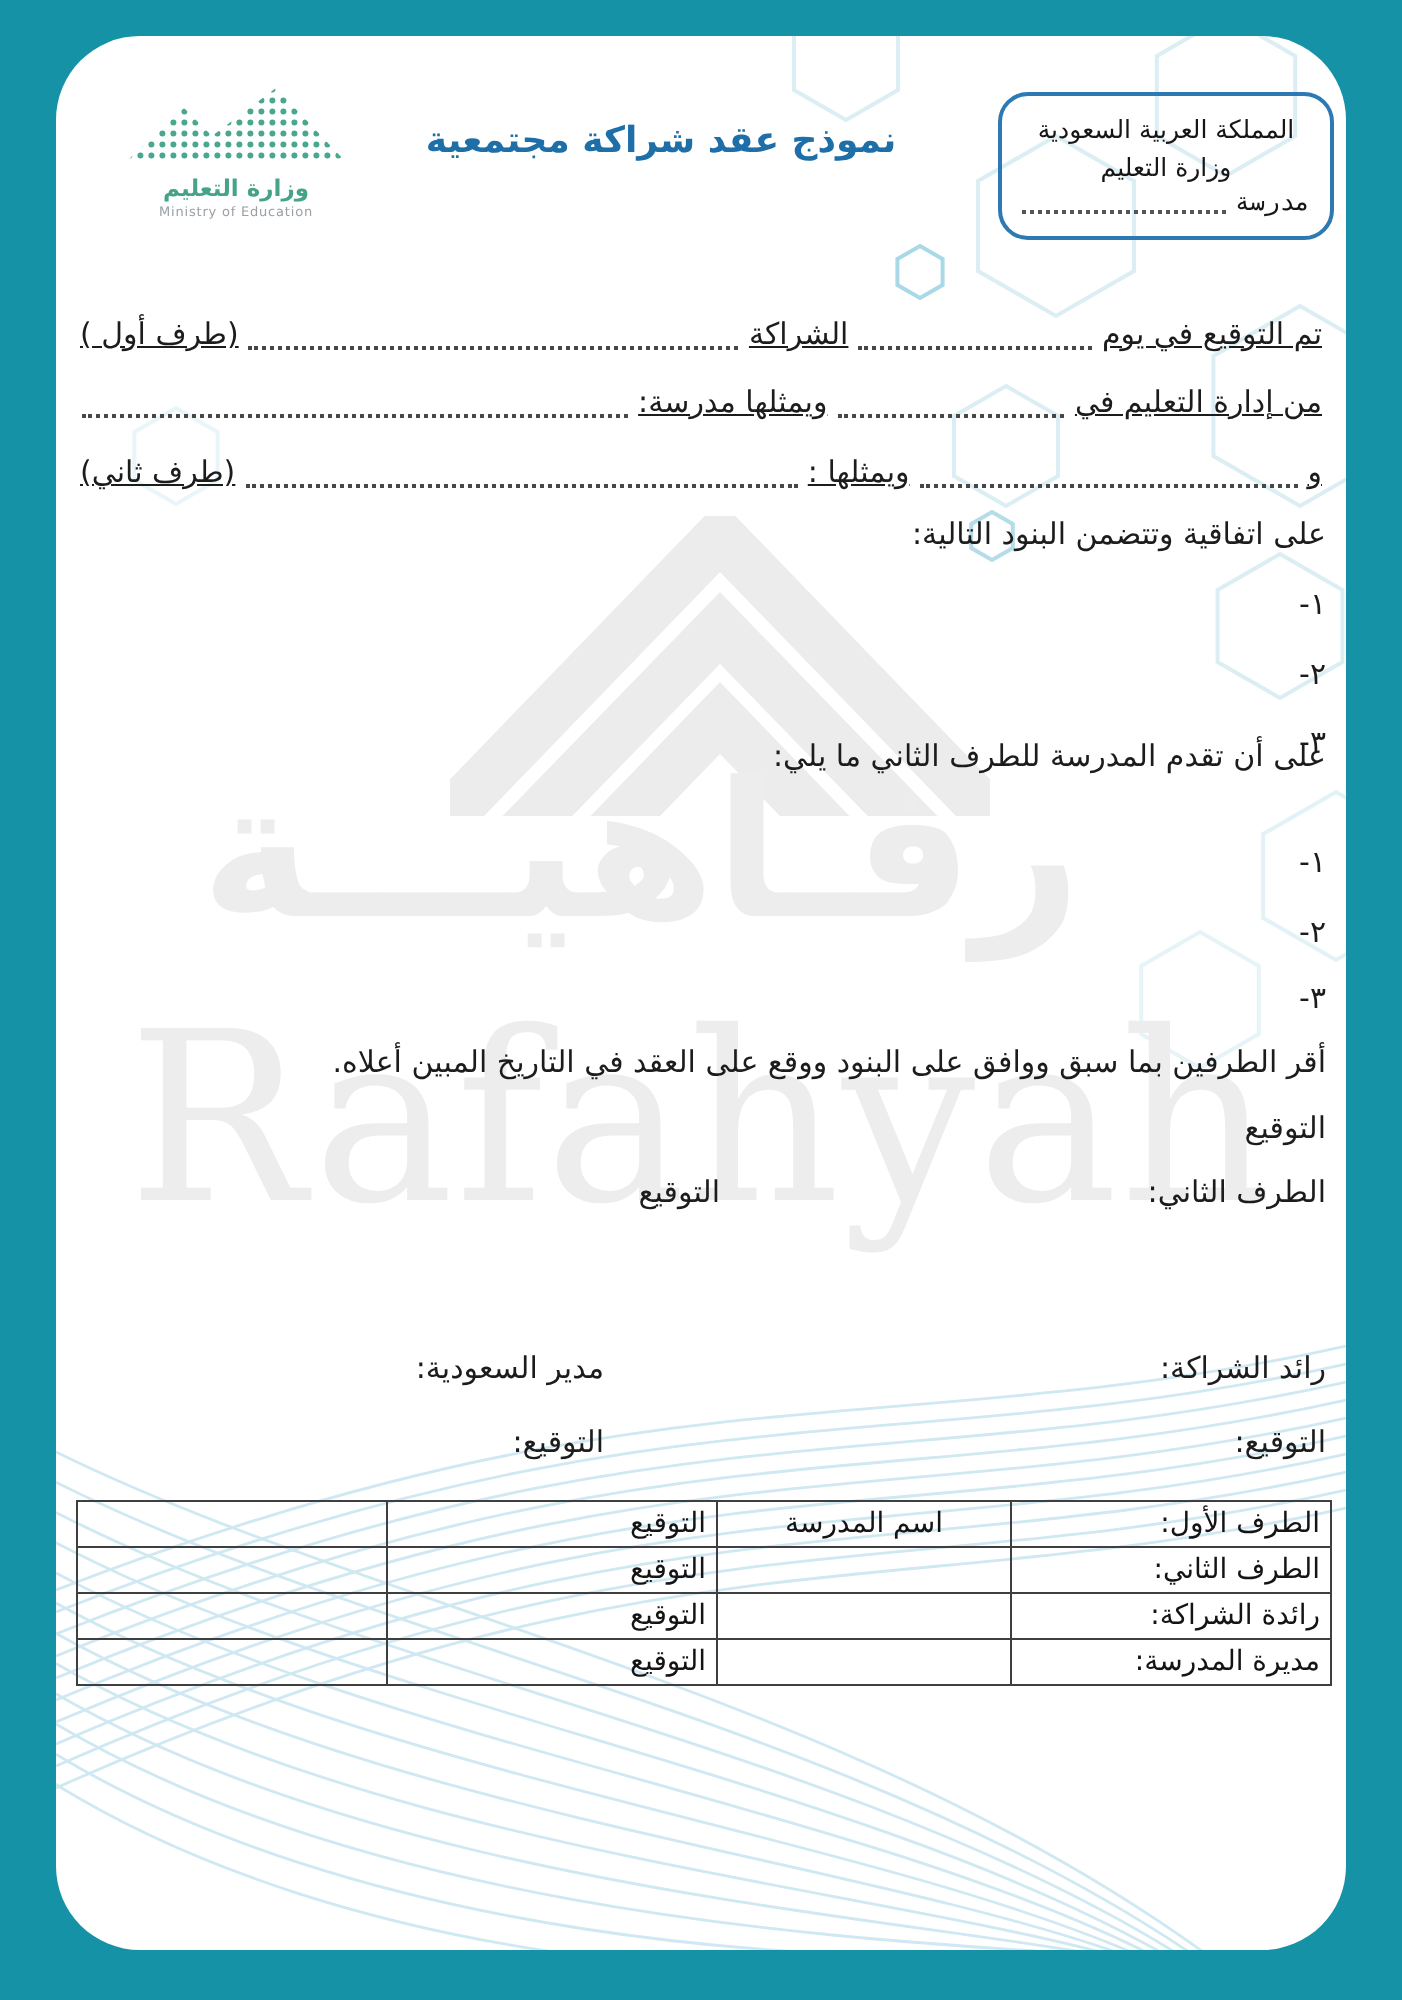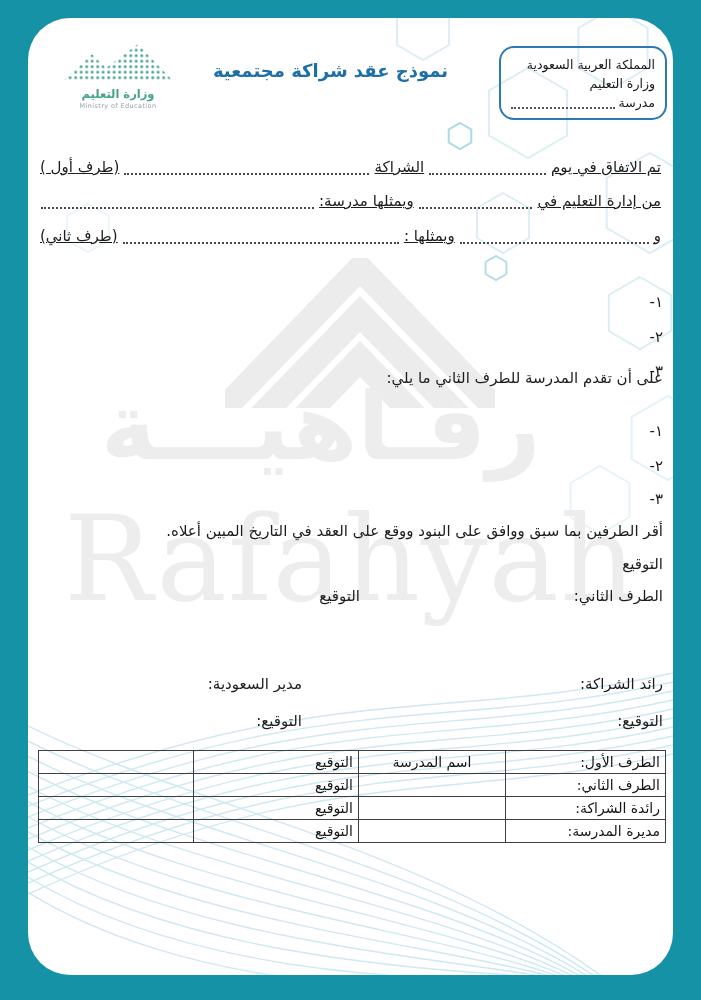--- a/index.html
+++ b/index.html
@@ -11,22 +11,22 @@
   
   .moe-logo{position:absolute;left:30px;top:24px;width:120px;text-align:center;z-index:2;}
   .moe-logo .ar{color:#45a38a;font-weight:bold;font-size:11.5px;margin-top:1px;}
   .moe-logo .en{color:#9aa0a6;font-size:6.5px;letter-spacing:.4px;margin-top:1px;}
   .doc-title{position:absolute;left:0;right:40px;top:42px;text-align:center;z-index:2;
              font-size:18px;font-weight:bold;color:#1e6fa8;direction:rtl;}
   .hbox{position:absolute;right:6px;top:28px;width:168px;height:74px;z-index:2;
         border:2px solid #2d79b3;border-radius:15px;direction:rtl;
         display:flex;flex-direction:column;justify-content:center;
         padding:4px 10px;box-sizing:border-box;font-size:12.5px;color:#161616;}
-  .hbox .c{line-height:19px;}
-  .hbox .last{display:flex;direction:rtl;align-items:flex-end;line-height:19px;}
+  .hbox .c{text-align:center;line-height:19px;}
+  .hbox .last{display:flex;direction:rtl;line-height:19px;font-family:Liberation Mono, monospace;}
   .hbox .dotfill{flex:1;border-bottom:2px dotted #555;height:12px;margin:0 4px 3px 0;}
   
   .trow{position:absolute;left:10px;right:10px;direction:rtl;display:flex;
         align-items:flex-end;font-size:15px;color:#1c1c1c;line-height:21px;z-index:2;}
   .trow .seg{white-space:nowrap;margin:0 2px;text-decoration:underline;}
   .dotfill{border-bottom:2px dotted #474747;height:13px;margin:0 3px 3px 3px;}
   .f1{flex:1;} .f13{flex:1.3;} .f19{flex:1.9;} .f21{flex:2.1;} .f24{flex:2.4;}
   .rline{position:absolute;right:10px;direction:rtl;font-size:15px;color:#1c1c1c;
          line-height:21px;z-index:2;white-space:nowrap;}
   .mid{position:absolute;direction:rtl;font-size:15px;color:#1c1c1c;line-height:21px;
@@ -116,21 +116,21 @@
     <div class="hbox">
       <div class="c">المملكة العربية السعودية</div>
       <div class="c">وزارة التعليم</div>
       <div class="last">
         <span>مدرسة</span>
         <span class="dotfill"></span>
       </div>
     </div>
 
     <div class="trow" style="top:139px;">
-      <span class="seg">تم الاتفاق في يوم</span>
+      <span class="seg">تم التوقيع في يوم</span>
       <span class="dotfill f1"></span>
       <span class="seg">الشراكة</span>
       <span class="dotfill f21"></span>
       <span class="seg">(طرف أول )</span>
     </div>
 
     <div class="trow" style="top:173px;">
       <span class="seg">من إدارة التعليم في</span>
       <span class="dotfill f1"></span>
       <span class="seg">ويمثلها مدرسة:</span>
@@ -138,20 +138,21 @@
     </div>
 
     <div class="trow" style="top:208px;">
       <span class="seg">و</span>
       <span class="dotfill f13"></span>
       <span class="seg">ويمثلها :</span>
       <span class="dotfill f19"></span>
       <span class="seg">(طرف ثاني)</span>
     </div>
 
+    <div class="rline" style="top:239px;">على اتفاقية وتتضمن البنود التالية:</div>
     <div class="rline" style="top:274px;">١-</div>
     <div class="rline" style="top:309px;">٢-</div>
     <div class="rline" style="top:343px;">٣-</div>
 
     <div class="rline" style="top:350px;">على أن تقدم المدرسة للطرف الثاني ما يلي:</div>
     <div class="rline" style="top:403px;">١-</div>
     <div class="rline" style="top:438px;">٢-</div>
     <div class="rline" style="top:471px;">٣-</div>
 
     <div class="rline" style="top:503px;">أقر الطرفين بما سبق ووافق على البنود ووقع على العقد في التاريخ المبين أعلاه.</div>

